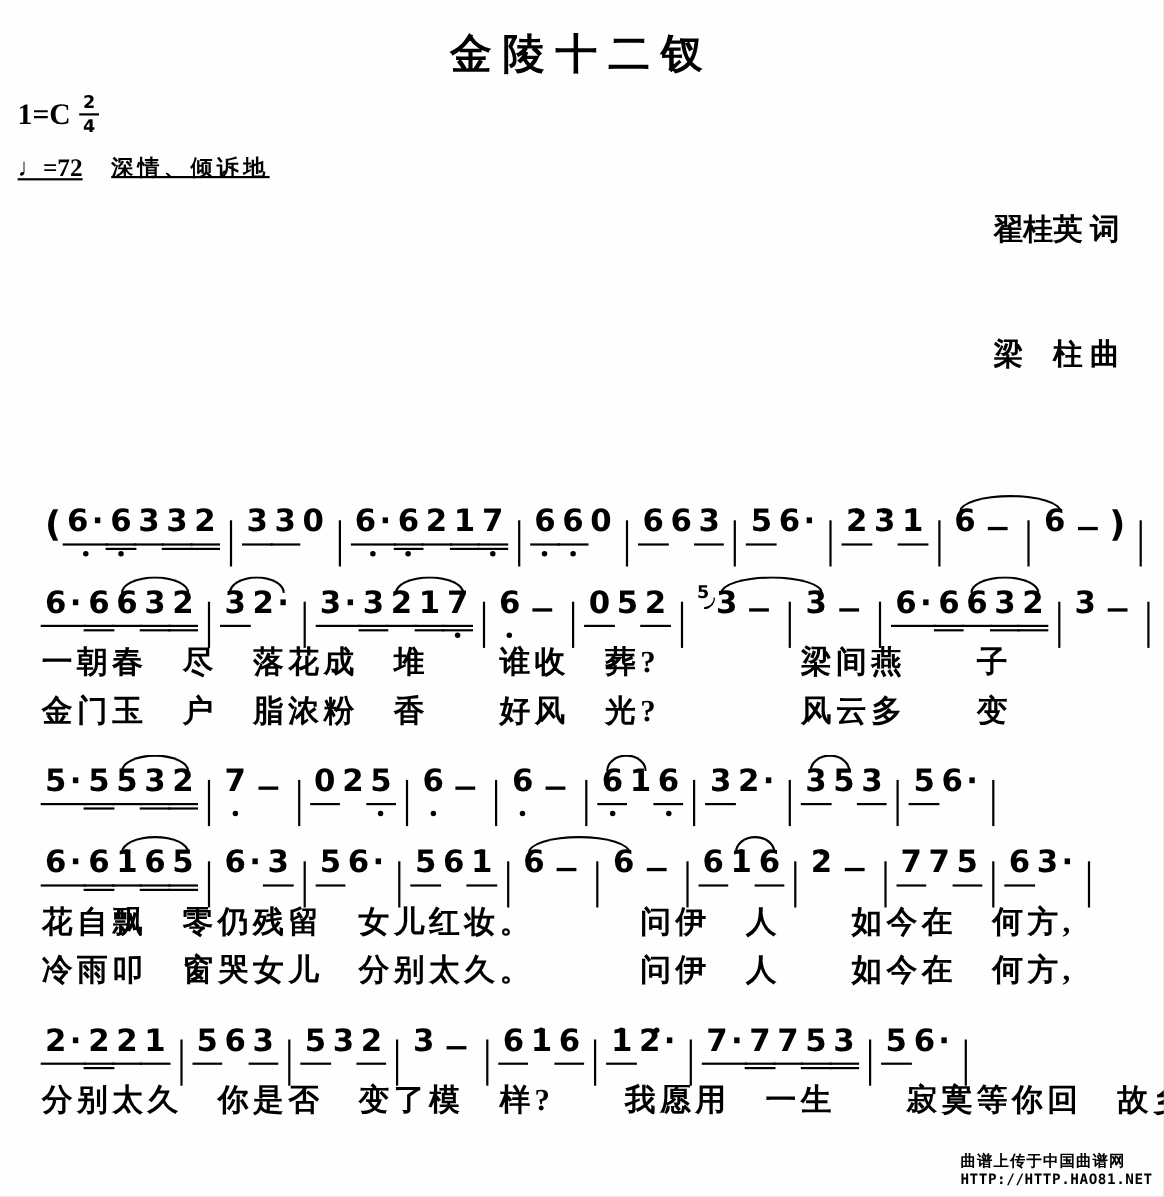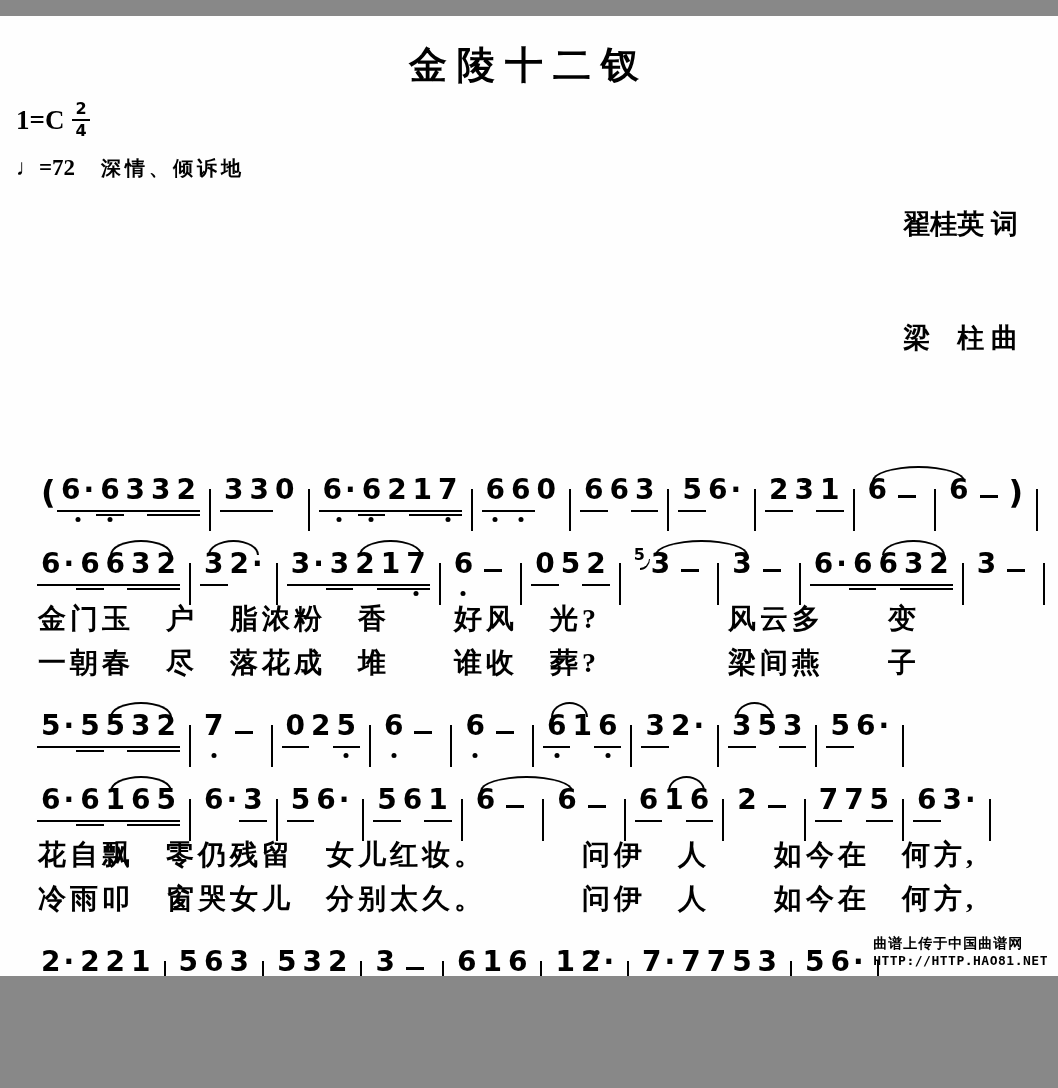--- a/index.html
+++ b/index.html
@@ -1,30 +1,30 @@
 <!DOCTYPE html>
 <html><head>
 <meta charset="utf-8">
 <style>
   * { margin:0; padding:0; box-sizing:border-box; }
   body { background:#888; font-family:"DejaVu Sans", sans-serif; }
-  .page { width:1058px; height:960px; background:#fefefe; color:#000; position:relative;
-          overflow:hidden; margin:16px auto; }
+  .page { width:1058px; height:1088px; background:#fefefe; color:#000; position:relative;
+          overflow:hidden; margin:0 auto; }
 
   
   .title { text-align:center; padding-top:24px; font:700 38px "Liberation Serif", serif;
            letter-spacing:10px; }
   .head-row { display:flex; justify-content:space-between; align-items:flex-start;
               padding:10px 40px 0 16px; }
   .key-meter { font:700 27px "Liberation Serif", serif; display:flex; align-items:center; }
   .frac { display:inline-flex; flex-direction:column; align-items:center; margin-left:8px;
           font:700 16px "DejaVu Sans", sans-serif; line-height:1; }
   .frac .num { padding:0 3px 2px; }
   .frac .den { border-top:2px solid #000; padding:2px 3px 0; }
-  .tempo-row { margin-top:16px; font:700 23px "Liberation Serif", serif; display:flex; align-items:flex-start; }
+  .tempo-row { margin-top:16px; font:700 23px "Liberation Serif", serif; display:flex; align-items:flex-end;text-decoration:underline; }
   .expression { font:600 20px "Liberation Serif", serif; margin-left:26px; letter-spacing:4px; }
   .credits { text-align:center; font:600 27px "Liberation Serif", serif; line-height:38px;
              white-space:pre; margin-top:28px; }
 
   
   .score { padding:0 0 0 38px; margin-top:26px; }
   .music-line { margin-bottom:10px; }
   .notes-row { white-space:nowrap; padding-top:14px; height:64px; }
 
   .tok { position:relative; display:inline-block; height:46px; line-height:46px;
@@ -92,22 +92,22 @@
     </div>
   </div>
 
   <div class="score">
     <div>
         <div class="music-line">
           <div class="notes-row"><span class="tok paren">(</span><span class="tok note"><span class="d">6</span><span class="augdot">·</span><div class="u u1"></div><span class="ldot"></span></span><span class="tok note"><span class="d">6</span><div class="u u1"></div><div class="u u2"></div><span class="ldot"></span></span><span class="tok note"><span class="d">3</span><div class="u u1"></div></span><span class="tok note"><span class="d">3</span><div class="u u1"></div><div class="u u2"></div></span><span class="tok note"><span class="d">2</span><div class="u u1"></div><div class="u u2"></div></span><span class="bar"></span><span class="tok note"><span class="d">3</span><div class="u u1"></div></span><span class="tok note"><span class="d">3</span><div class="u u1"></div></span><span class="tok note"><span class="d">0</span></span><span class="bar"></span><span class="tok note"><span class="d">6</span><span class="augdot">·</span><div class="u u1"></div><span class="ldot"></span></span><span class="tok note"><span class="d">6</span><div class="u u1"></div><div class="u u2"></div><span class="ldot"></span></span><span class="tok note"><span class="d">2</span><div class="u u1"></div></span><span class="tok note"><span class="d">1</span><div class="u u1"></div><div class="u u2"></div></span><span class="tok note"><span class="d">7</span><div class="u u1"></div><div class="u u2"></div><span class="ldot"></span></span><span class="bar"></span><span class="tok note"><span class="d">6</span><div class="u u1"></div><span class="ldot"></span></span><span class="tok note"><span class="d">6</span><div class="u u1"></div><span class="ldot"></span></span><span class="tok note"><span class="d">0</span></span><span class="bar"></span><span class="tok note"><span class="d">6</span><div class="u u1"></div></span><span class="tok note"><span class="d">6</span></span><span class="tok note"><span class="d">3</span><div class="u u1"></div></span><span class="bar"></span><span class="tok note"><span class="d">5</span><div class="u u1"></div></span><span class="tok note"><span class="d">6</span><span class="augdot">·</span></span><span class="bar"></span><span class="tok note"><span class="hdot"></span><span class="d">2</span><div class="u u1"></div></span><span class="tok note"><span class="hdot"></span><span class="d">3</span></span><span class="tok note"><span class="hdot"></span><span class="d">1</span><div class="u u1"></div></span><span class="bar"></span><span class="slur"><span class="tok note"><span class="d">6</span></span><span class="tok dash"></span><span class="bar"></span><span class="tok note"><span class="d">6</span></span></span><span class="tok dash"></span><span class="tok paren">)</span><span class="bar"></span></div>
         </div>
         <div class="music-line">
           <div class="notes-row"><span class="tok note"><span class="d">6</span><span class="augdot">·</span><div class="u u1"></div></span><span class="tok note"><span class="d">6</span><div class="u u1"></div><div class="u u2"></div></span><span class="slur"><span class="tok note"><span class="d">6</span><div class="u u1"></div></span><span class="tok note"><span class="d">3</span><div class="u u1"></div><div class="u u2"></div></span><span class="tok note"><span class="d">2</span><div class="u u1"></div><div class="u u2"></div></span></span><span class="bar"></span><span class="slur"><span class="tok note"><span class="d">3</span><div class="u u1"></div></span><span class="tok note"><span class="d">2</span><span class="augdot">·</span></span></span><span class="bar"></span><span class="tok note"><span class="d">3</span><span class="augdot">·</span><div class="u u1"></div></span><span class="tok note"><span class="d">3</span><div class="u u1"></div><div class="u u2"></div></span><span class="slur"><span class="tok note"><span class="d">2</span><div class="u u1"></div></span><span class="tok note"><span class="d">1</span><div class="u u1"></div><div class="u u2"></div></span><span class="tok note"><span class="d">7</span><div class="u u1"></div><div class="u u2"></div><span class="ldot"></span></span></span><span class="bar"></span><span class="tok note"><span class="d">6</span><span class="ldot"></span></span><span class="tok dash"></span><span class="bar"></span><span class="tok note"><span class="d">0</span><div class="u u1"></div></span><span class="tok note"><span class="d">5</span></span><span class="tok note"><span class="d">2</span><div class="u u1"></div></span><span class="bar"></span><span class="tok note grace"><span class="d">5</span></span><span class="slur"><span class="tok note"><span class="d">3</span></span><span class="tok dash"></span><span class="bar"></span><span class="tok note"><span class="d">3</span></span></span><span class="tok dash"></span><span class="bar"></span><span class="tok note"><span class="d">6</span><span class="augdot">·</span><div class="u u1"></div></span><span class="tok note"><span class="d">6</span><div class="u u1"></div><div class="u u2"></div></span><span class="slur"><span class="tok note"><span class="d">6</span><div class="u u1"></div></span><span class="tok note"><span class="d">3</span><div class="u u1"></div><div class="u u2"></div></span><span class="tok note"><span class="d">2</span><div class="u u1"></div><div class="u u2"></div></span></span><span class="bar"></span><span class="tok note"><span class="d">3</span></span><span class="tok dash"></span><span class="bar"></span></div>
+          <div class="lyric-row">一朝春　尽　落花成　堆　　谁收　葬?　　　　梁间燕　　子</div>
           <div class="lyric-row">金门玉　户　脂浓粉　香　　好风　光?　　　　风云多　　变</div>
-          <div class="lyric-row">一朝春　尽　落花成　堆　　谁收　葬?　　　　梁间燕　　子</div>
         </div>
         <div class="music-line">
           <div class="notes-row"><span class="tok note"><span class="d">5</span><span class="augdot">·</span><div class="u u1"></div></span><span class="tok note"><span class="d">5</span><div class="u u1"></div><div class="u u2"></div></span><span class="slur"><span class="tok note"><span class="d">5</span><div class="u u1"></div></span><span class="tok note"><span class="d">3</span><div class="u u1"></div><div class="u u2"></div></span><span class="tok note"><span class="d">2</span><div class="u u1"></div><div class="u u2"></div></span></span><span class="bar"></span><span class="tok note"><span class="d">7</span><span class="ldot"></span></span><span class="tok dash"></span><span class="bar"></span><span class="tok note"><span class="d">0</span><div class="u u1"></div></span><span class="tok note"><span class="d">2</span></span><span class="tok note"><span class="d">5</span><div class="u u1"></div><span class="ldot"></span></span><span class="bar"></span><span class="tok note"><span class="d">6</span><span class="ldot"></span></span><span class="tok dash"></span><span class="bar"></span><span class="tok note"><span class="d">6</span><span class="ldot"></span></span><span class="tok dash"></span><span class="bar"></span><span class="slur"><span class="tok note"><span class="d">6</span><div class="u u1"></div><span class="ldot"></span></span><span class="tok note"><span class="d">1</span></span></span><span class="tok note"><span class="d">6</span><div class="u u1"></div><span class="ldot"></span></span><span class="bar"></span><span class="tok note"><span class="d">3</span><div class="u u1"></div></span><span class="tok note"><span class="d">2</span><span class="augdot">·</span></span><span class="bar"></span><span class="slur"><span class="tok note"><span class="d">3</span><div class="u u1"></div></span><span class="tok note"><span class="d">5</span></span></span><span class="tok note"><span class="d">3</span><div class="u u1"></div></span><span class="bar"></span><span class="tok note"><span class="d">5</span><div class="u u1"></div></span><span class="tok note"><span class="d">6</span><span class="augdot">·</span></span><span class="bar"></span></div>
         </div>
         <div class="music-line">
           <div class="notes-row"><span class="tok note"><span class="d">6</span><span class="augdot">·</span><div class="u u1"></div></span><span class="tok note"><span class="d">6</span><div class="u u1"></div><div class="u u2"></div></span><span class="slur"><span class="tok note"><span class="hdot"></span><span class="d">1</span><div class="u u1"></div></span><span class="tok note"><span class="d">6</span><div class="u u1"></div><div class="u u2"></div></span><span class="tok note"><span class="d">5</span><div class="u u1"></div><div class="u u2"></div></span></span><span class="bar"></span><span class="tok note"><span class="d">6</span><span class="augdot">·</span></span><span class="tok note"><span class="d">3</span><div class="u u1"></div></span><span class="bar"></span><span class="tok note"><span class="d">5</span><div class="u u1"></div></span><span class="tok note"><span class="d">6</span><span class="augdot">·</span></span><span class="bar"></span><span class="tok note"><span class="d">5</span><div class="u u1"></div></span><span class="tok note"><span class="d">6</span></span><span class="tok note"><span class="hdot"></span><span class="d">1</span><div class="u u1"></div></span><span class="bar"></span><span class="slur"><span class="tok note"><span class="d">6</span></span><span class="tok dash"></span><span class="bar"></span><span class="tok note"><span class="d">6</span></span></span><span class="tok dash"></span><span class="bar"></span><span class="tok note"><span class="d">6</span><div class="u u1"></div></span><span class="slur"><span class="tok note"><span class="hdot"></span><span class="d">1</span></span><span class="tok note"><span class="d">6</span><div class="u u1"></div></span></span><span class="bar"></span><span class="tok note"><span class="hdot"></span><span class="d">2</span></span><span class="tok dash"></span><span class="bar"></span><span class="tok note"><span class="d">7</span><div class="u u1"></div></span><span class="tok note"><span class="d">7</span></span><span class="tok note"><span class="d">5</span><div class="u u1"></div></span><span class="bar"></span><span class="tok note"><span class="d">6</span><div class="u u1"></div></span><span class="tok note"><span class="d">3</span><span class="augdot">·</span></span><span class="bar"></span></div>
           <div class="lyric-row">花自飘　零仍残留　女儿红妆。　　　问伊　人　　如今在　何方,</div>
           <div class="lyric-row">冷雨叩　窗哭女儿　分别太久。　　　问伊　人　　如今在　何方,</div>
         </div>
         <div class="music-line">

